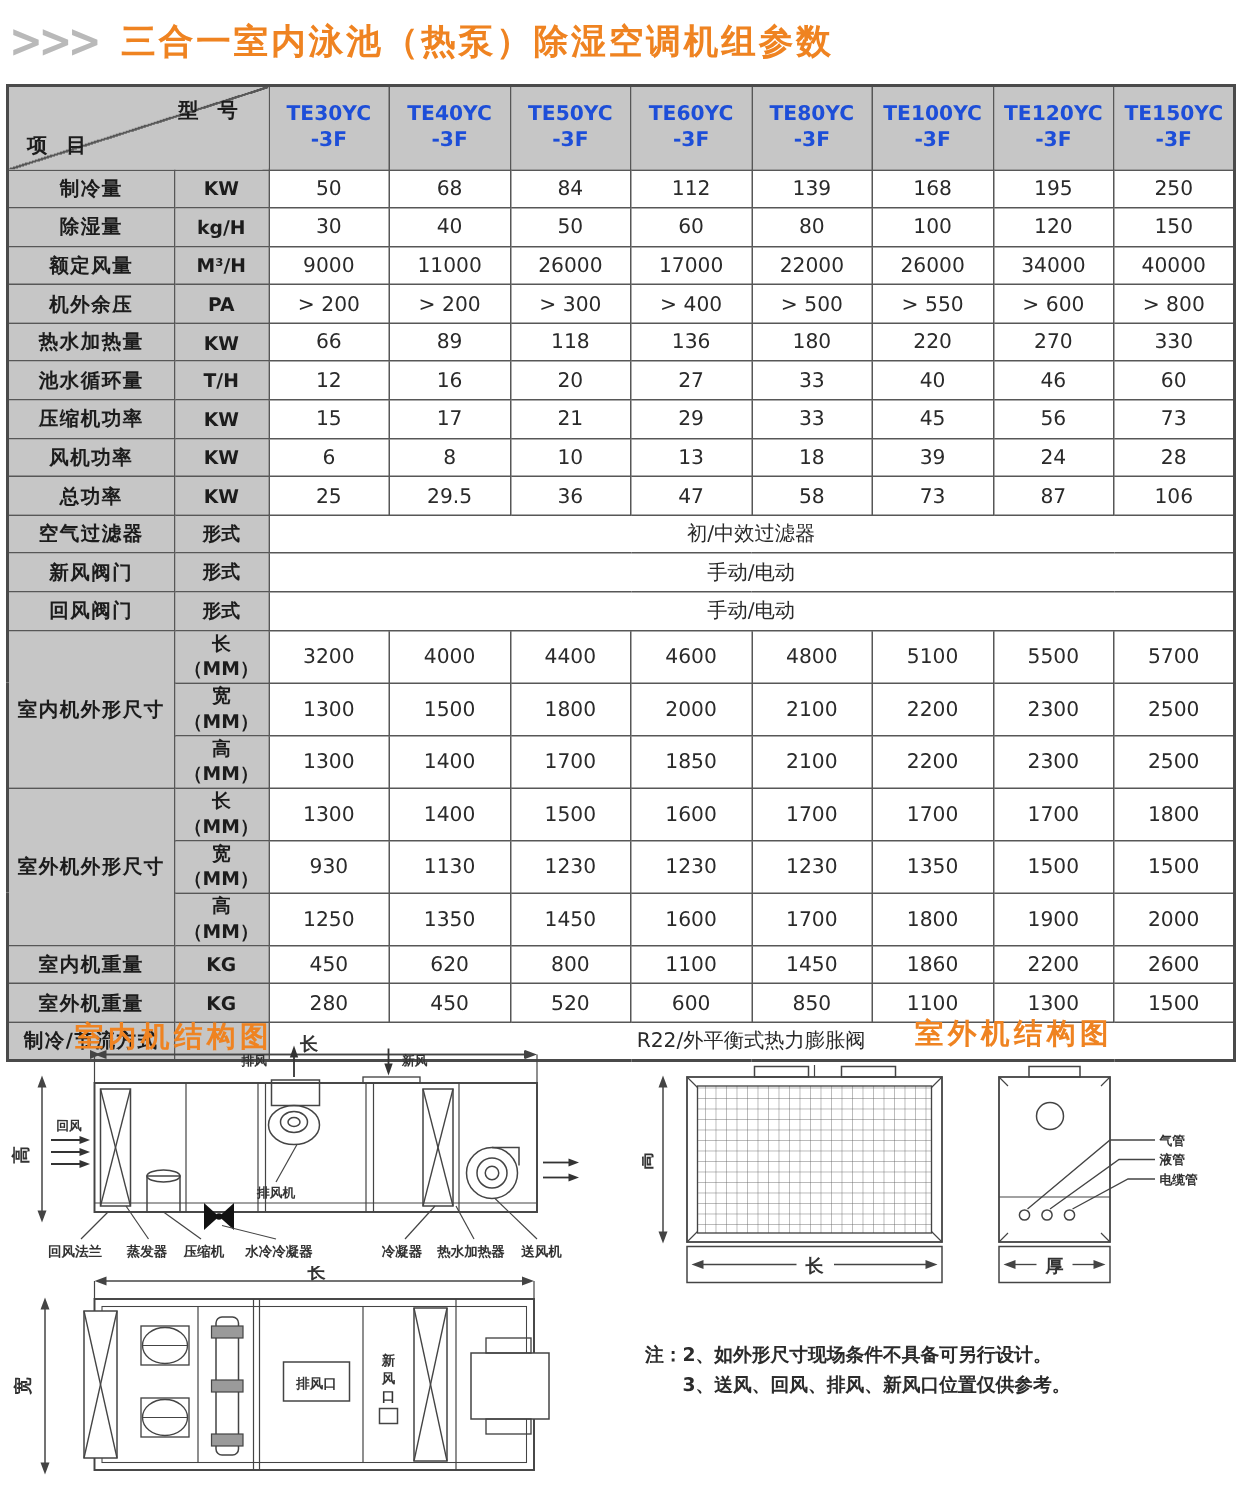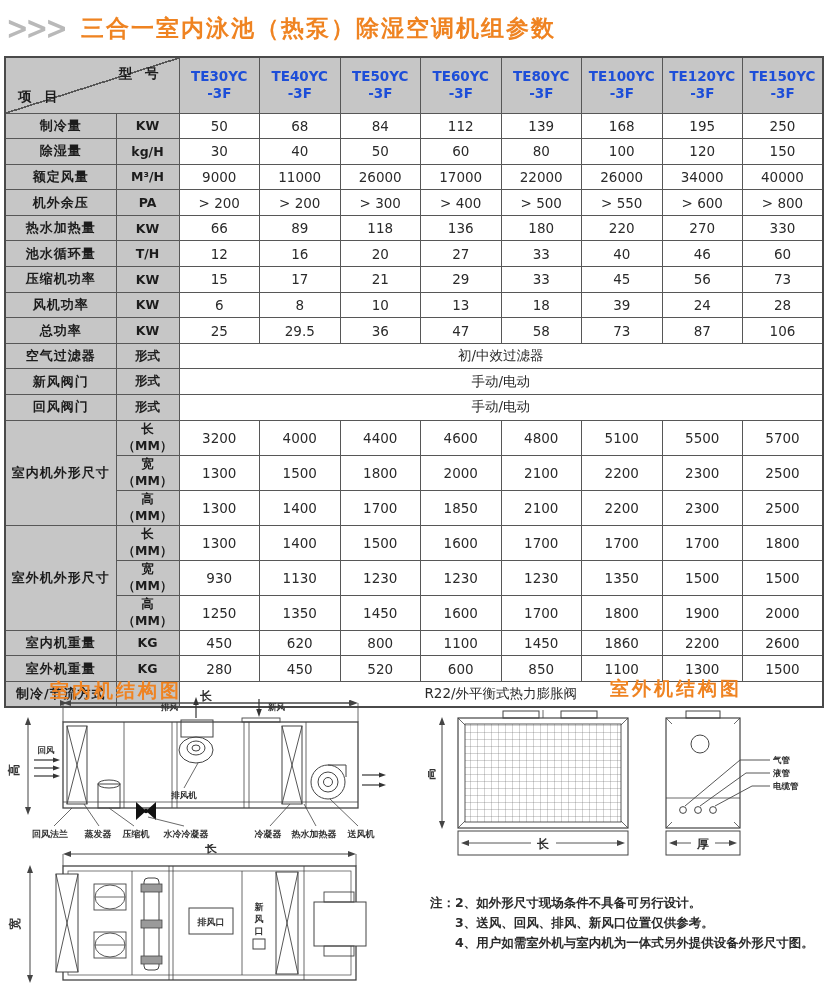--- a/index.html
+++ b/index.html
@@ -521,17 +521,16 @@
     <line x1="287" y1="153" x2="306" y2="153" stroke="#444" stroke-width="0.9"></line>
     <path d="M241,153 l8,-3 v6 Z M309,153 l-8,-3 v6 Z" fill="#444"></path>
     <text class="dim-text" x="275" y="158" text-anchor="middle">厚</text>
   </svg>
 
   <div class="notes">
     <div class="notes-prefix">注：</div>
     <div class="notes-items">
       <div class="note-item">2、如外形尺寸现场条件不具备可另行设计。</div>
       <div class="note-item">3、送风、回风、排风、新风口位置仅供参考。</div>
-      <div class="note-item">4、用户如需室外机与室内机为一体式另外提供设备外形尺寸图。</div>
     </div>
   </div>
 
 </div>
 
 </body></html>

